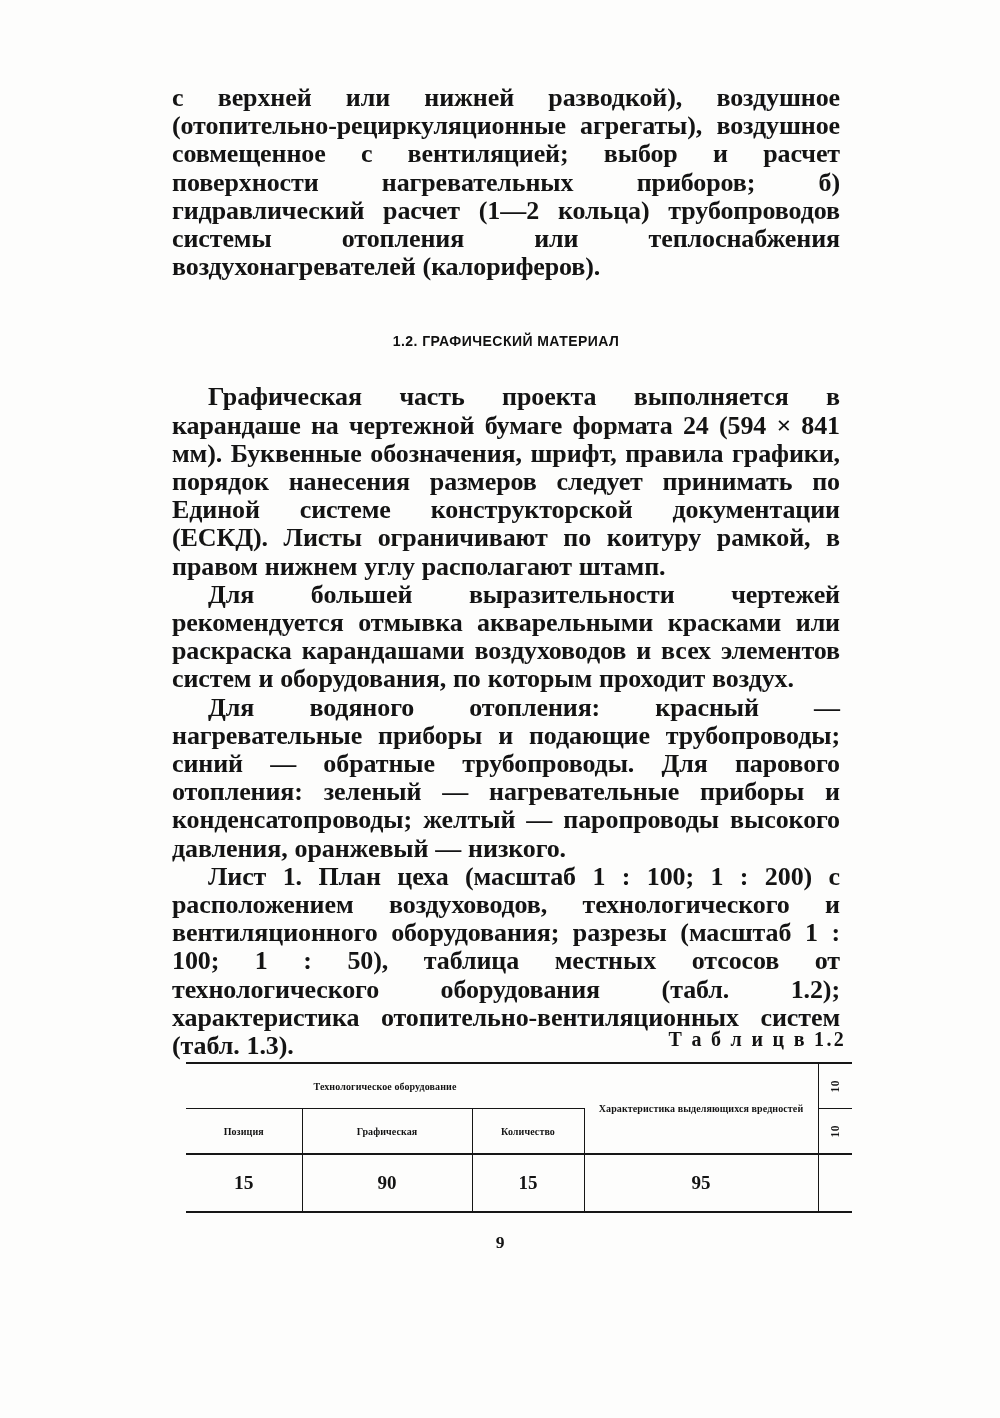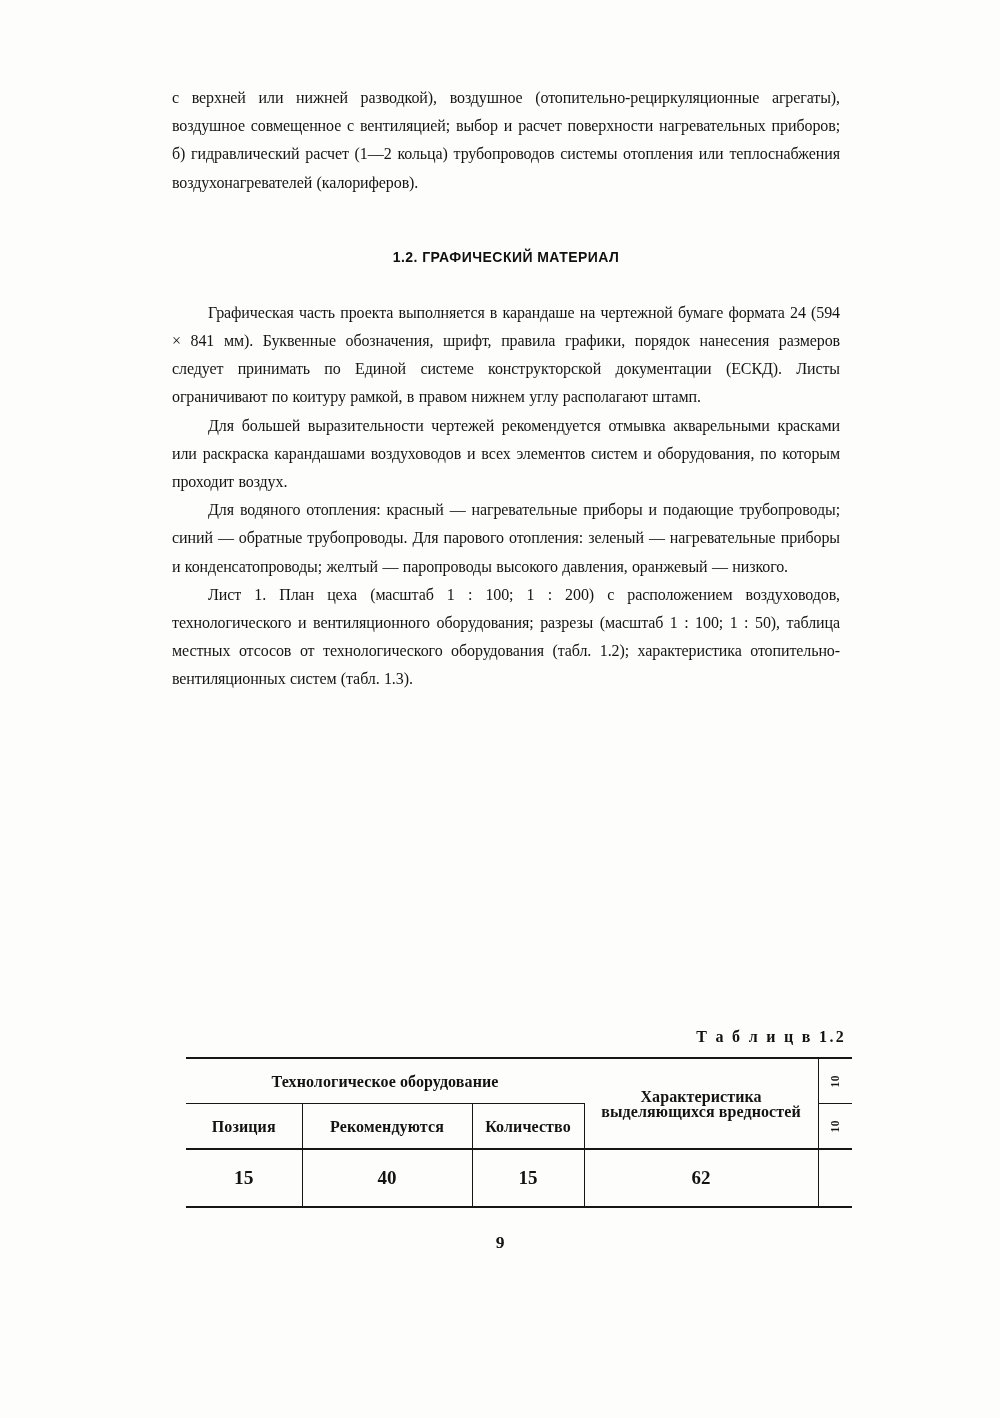--- a/index.html
+++ b/index.html
@@ -25,25 +25,25 @@
 
   .text-column {
     position: absolute;
     left: 172px;
     top: 84px;
     width: 668px;
   }
 
   p.body-par {
     margin: 0;
-    font-size: 16px;
+    font-size: 26px;
     line-height: 28.2px;
     text-align: justify;
     text-indent: 36px;
-    font-weight: 400;
+    font-weight: 700;
     letter-spacing: -0.1px;
     word-spacing: 0.5px;
     color: #141414;
     -webkit-font-smoothing: none;
   }
 
   p.no-indent {
     text-indent: 0;
   }
 
@@ -64,21 +64,21 @@
   .table-block {
     position: absolute;
     left: 186px;
     top: 1028px;
     width: 666px;
   }
 
   .table-caption {
     text-align: right;
     font-family: "Liberation Serif", "DejaVu Serif", serif;
-    font-size: 16px;
+    font-size: 20px;
     font-weight: bold;
     letter-spacing: 2.3px;
     color: #121212;
     padding-right: 6px;
     margin-bottom: 11px;
   }
 
   table.data-table {
     border-collapse: collapse;
     width: 100%;
@@ -88,21 +88,21 @@
 
   table.data-table td {
     border: 0;
     padding: 0;
     vertical-align: middle;
     text-align: center;
     color: #131313;
   }
 
   .hdr-cell {
-    font-size: 16px;
+    font-size: 10px;
     font-weight: bold;
     letter-spacing: 0.1px;
     line-height: 15px;
   }
 
   .rule-top    { border-top: 2.6px solid #161616 !important; }
   .rule-mid    { border-top: 1.5px solid #161616 !important; }
   .rule-thick  { border-top: 2.4px solid #161616 !important; }
   .rule-bottom { border-bottom: 2.6px solid #161616 !important; }
 
@@ -199,29 +199,29 @@
               </div>
               <div class="vert-item vert-div">
                 <span>10</span>
               </div>
             </div>
           </td>
         </tr>
 
         <tr>
           <td class="hdr-cell h-sub rule-mid vline-r">Позиция</td>
-          <td class="hdr-cell h-sub rule-mid vline-r">Рекомендуются</td>
+          <td class="hdr-cell h-sub rule-mid vline-r">Графическая</td>
           <td class="hdr-cell h-sub rule-mid vline-r">Количество</td>
         </tr>
 
         <tr>
           <td class="data-cell pos h-data rule-thick rule-bottom vline-r">15</td>
-          <td class="data-cell h-data rule-thick rule-bottom vline-r">40</td>
+          <td class="data-cell h-data rule-thick rule-bottom vline-r">90</td>
           <td class="data-cell h-data rule-thick rule-bottom vline-r">15</td>
-          <td class="data-cell h-data rule-thick rule-bottom vline-r">62</td>
+          <td class="data-cell h-data rule-thick rule-bottom vline-r">95</td>
           <td class="h-data rule-thick rule-bottom"></td>
         </tr>
       </tbody>
     </table>
   </div>
 
   <div class="page-number">9</div>
 
 </div>
 

